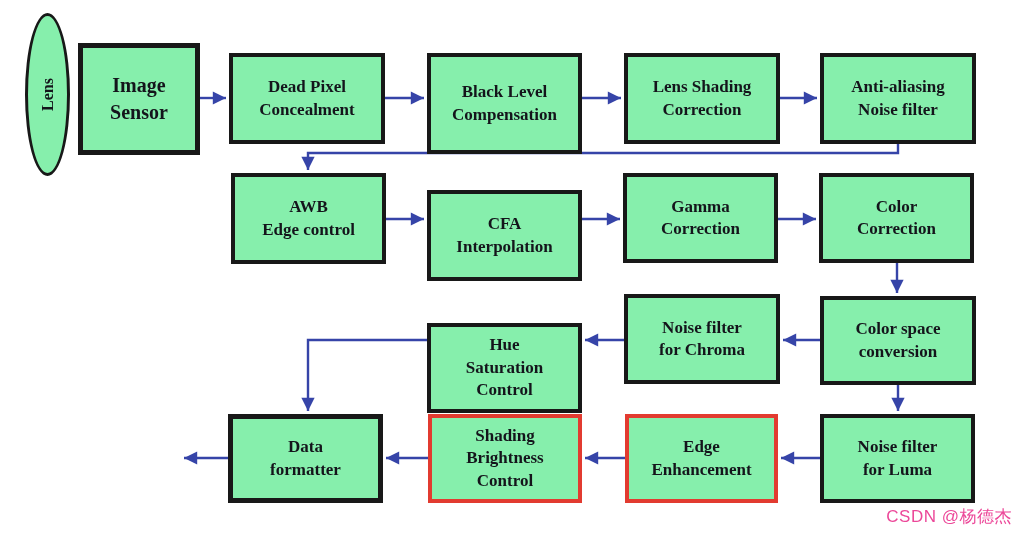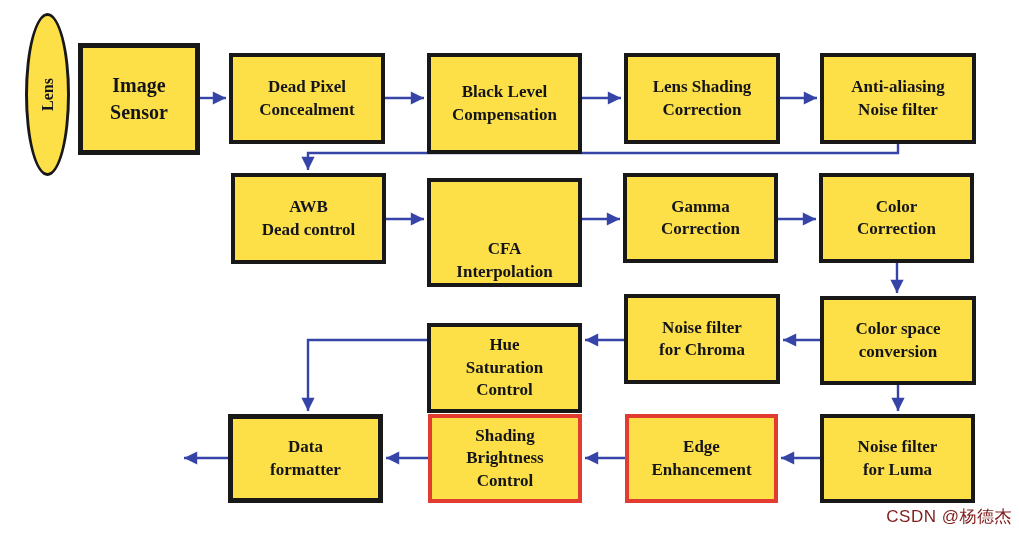--- a/index.html
+++ b/index.html
@@ -7,21 +7,21 @@
     position:relative;
     width:1019px;height:533px;
     background:#ffffff;
     font-family:"Liberation Serif","DejaVu Serif",serif;
     overflow:hidden;
   }
   #wires{position:absolute;left:0;top:0;width:1019px;height:533px;}
   .node{
     position:absolute;
     box-sizing:border-box;
-    background:#fde047;
+    background:#86efac;
     border:4px solid #181818;
     display:flex;align-items:center;justify-content:center;
     text-align:center;
     color:#14141b;
     font-weight:bold;
     font-size:17px;
     line-height:1.32;
   }
   .node .lbl{white-space:pre-line;}
   .node.red{border-color:#e23b30;}
@@ -37,35 +37,35 @@
     white-space:nowrap;
   }
   
   #n-lens{left:25px;top:13px;width:45px;height:163px;}
   #n-image-sensor{left:78px;top:43px;width:122px;height:112px;}
   #n-dead-pixel{left:229px;top:53px;width:156px;height:91px;}
   #n-black-level{left:427px;top:53px;width:155px;height:101px;}
   #n-lens-shading{left:624px;top:53px;width:156px;height:91px;}
   #n-anti-aliasing{left:820px;top:53px;width:156px;height:91px;}
   #n-awb{left:231px;top:173px;width:155px;height:91px;}
-  #n-cfa{left:427px;top:178px;width:155px;height:109px;align-items:flex-end;}
+  #n-cfa{left:427px;top:190px;width:155px;height:91px;}
   #n-gamma{left:623px;top:173px;width:155px;height:90px;}
   #n-color-correction{left:819px;top:173px;width:155px;height:90px;}
   #n-hue-saturation{left:427px;top:294px;width:155px;height:90px;margin-top:29px;}
   #n-noise-chroma{left:624px;top:294px;width:156px;height:90px;}
   #n-color-space{left:820px;top:296px;width:156px;height:89px;}
   #n-data-formatter{left:228px;top:414px;width:155px;height:89px;}
   #n-contrast-brightness{left:428px;top:414px;width:154px;height:89px;}
   #n-edge-enhancement{left:625px;top:414px;width:153px;height:89px;}
   #n-noise-luma{left:820px;top:414px;width:155px;height:89px;}
   #watermark{
     position:absolute;right:7px;bottom:5px;
     font-family:"Liberation Sans","DejaVu Sans",sans-serif;
     font-size:17px;
-    color:#7f1d1d;
+    color:#ec4899;
     letter-spacing:0.5px;
     user-select:none;
   }
 </style>
 </head>
 <body>
 
 <div id="stage">
 
   <svg id="wires" viewBox="0 0 1019 533" xmlns="http://www.w3.org/2000/svg">
@@ -119,21 +119,21 @@
 Correction</span>
   </div>
 
   <div id="n-anti-aliasing" class="node">
     <span class="lbl">Anti-aliasing
 Noise filter</span>
   </div>
 
   <div id="n-awb" class="node">
     <span class="lbl">AWB
-Dead control</span>
+Edge control</span>
   </div>
 
   <div id="n-cfa" class="node">
     <span class="lbl">CFA
 Interpolation</span>
   </div>
 
   <div id="n-gamma" class="node">
     <span class="lbl">Gamma
 Correction</span>

